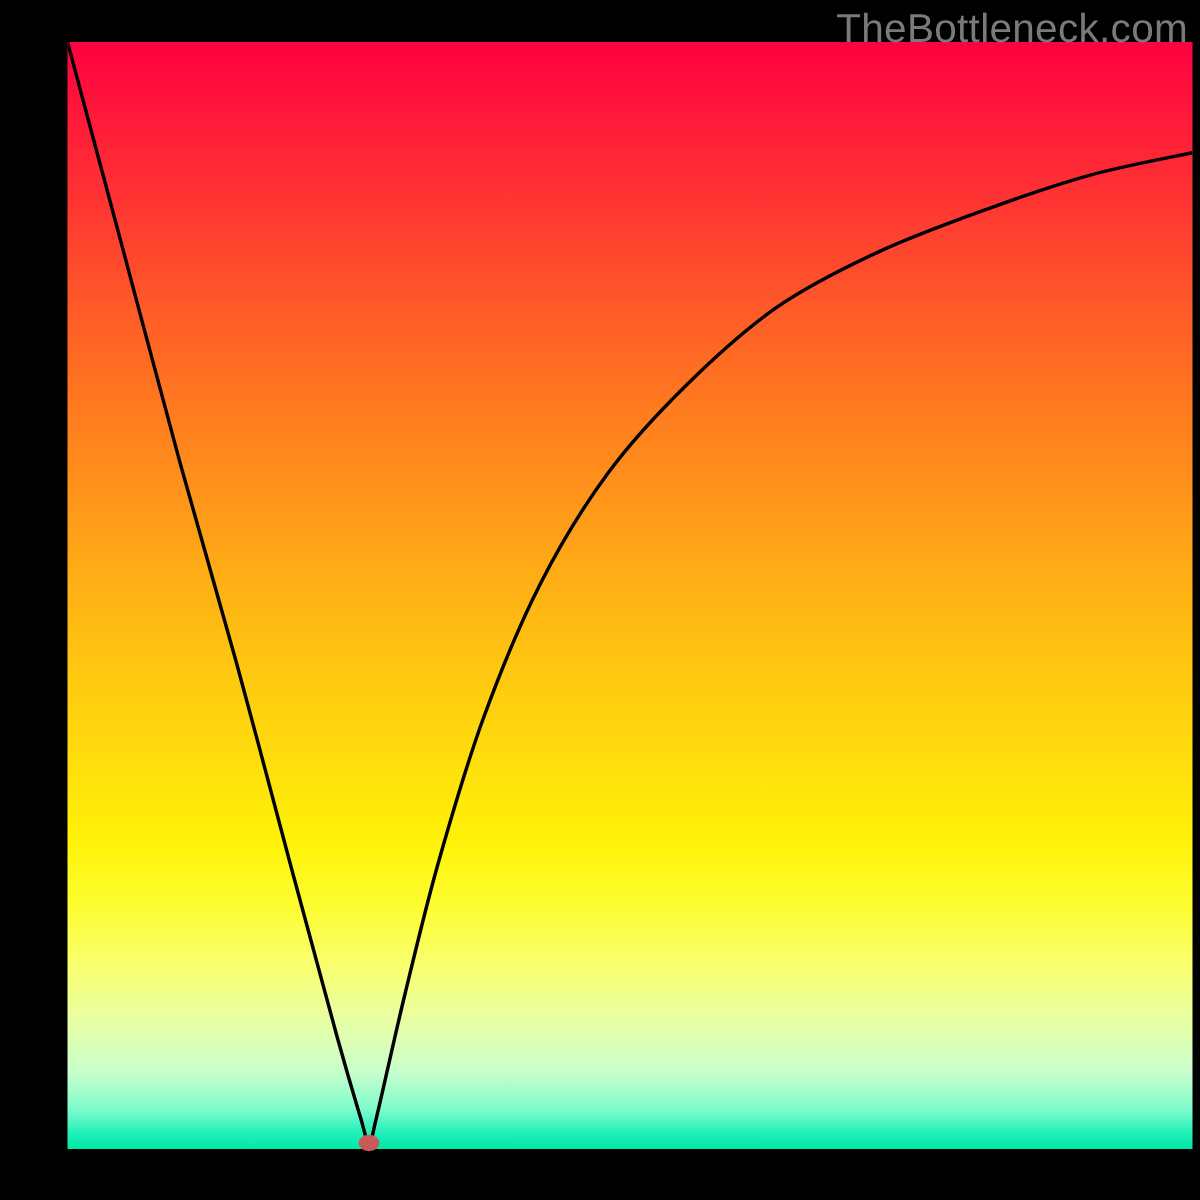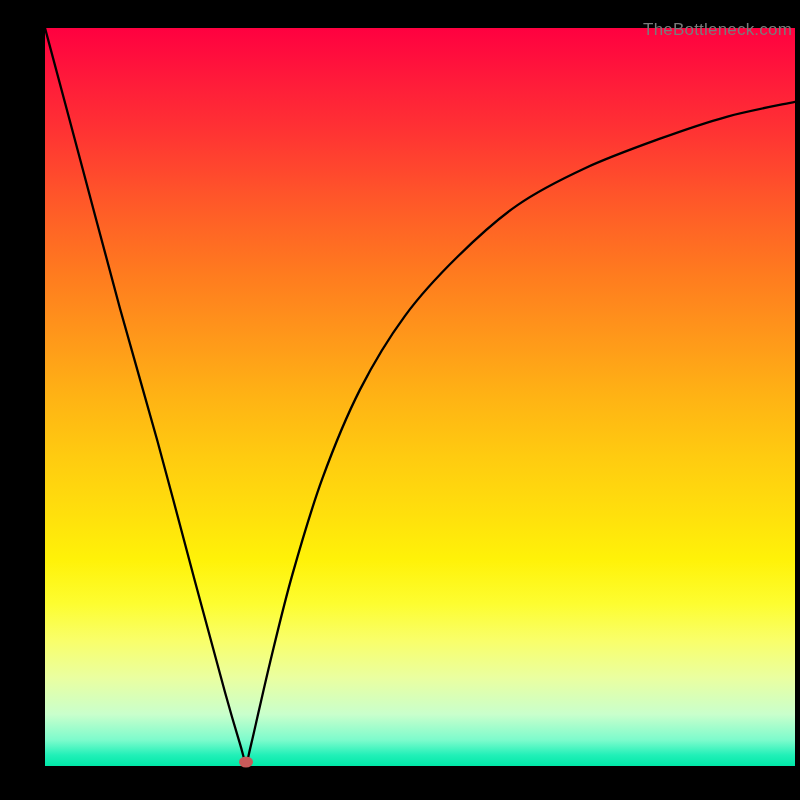--- a/index.html
+++ b/index.html
@@ -58,25 +58,24 @@
     width: 14px;
     height: 11px;
     border-radius: 50%;
     transform: translate(-50%, -50%);
   }
   .watermark {
     position: absolute;
     top: 4px;
     right: 8px;
     color: #7a7a7a;
-    font-size: 17px;
+    font-size: 27px;
     font-weight: 500;
     letter-spacing: 0.2px;
     user-select: none;
-    margin-top: 16px;
   }
 </style>
 </head>
 <body>
 
 <div class="frame">
 
   <div class="plot-area">
     <div class="gradient-bg"></div>
 

